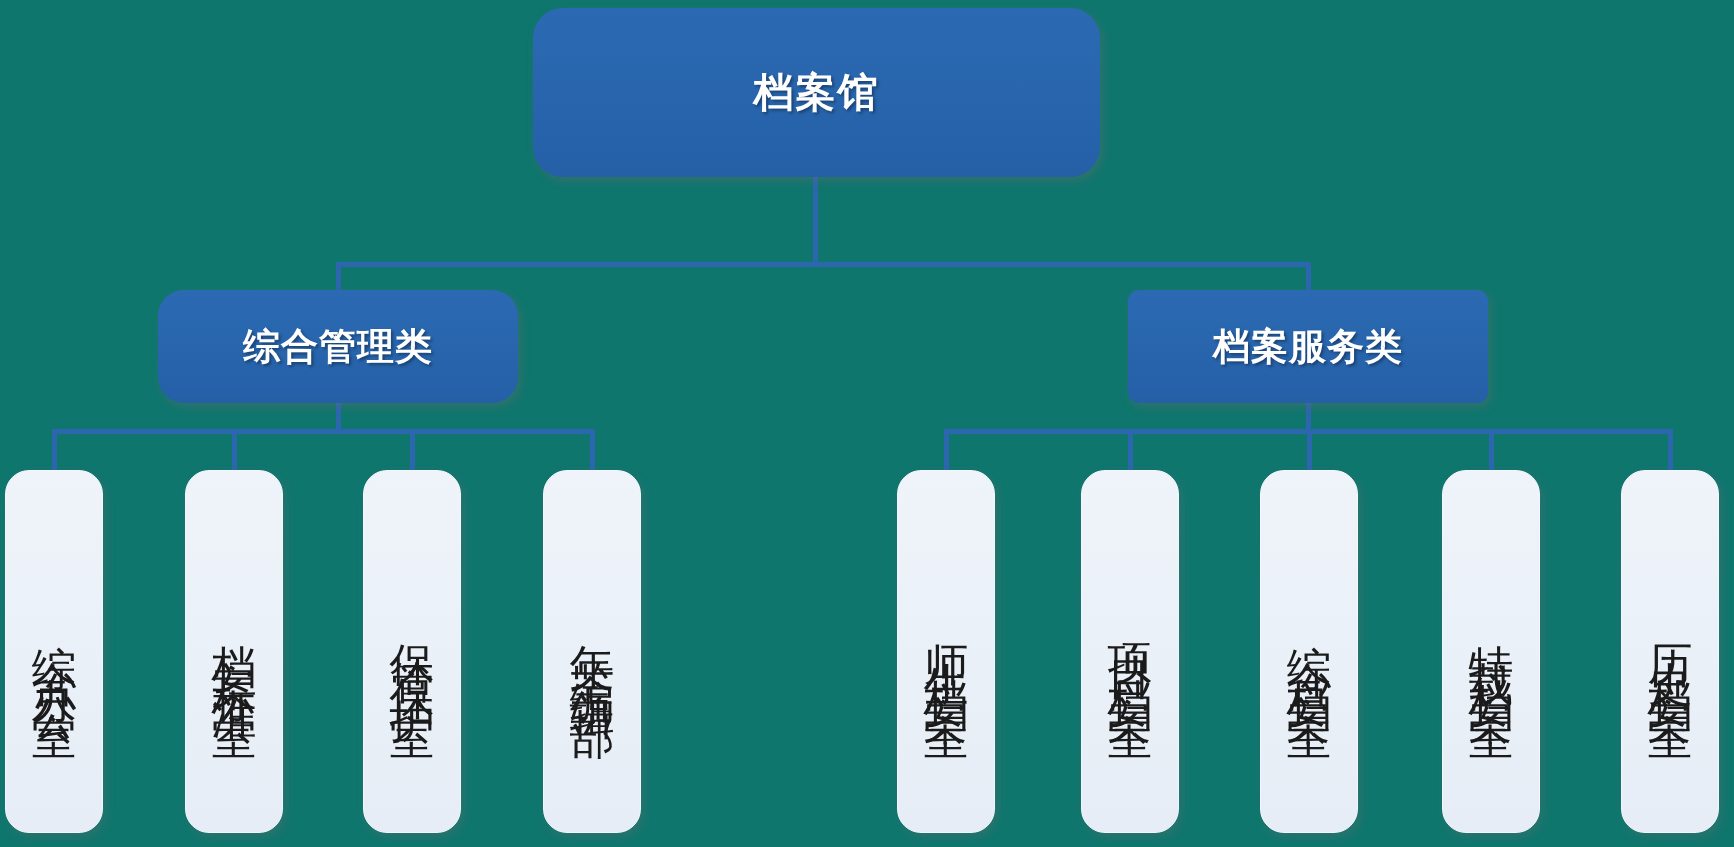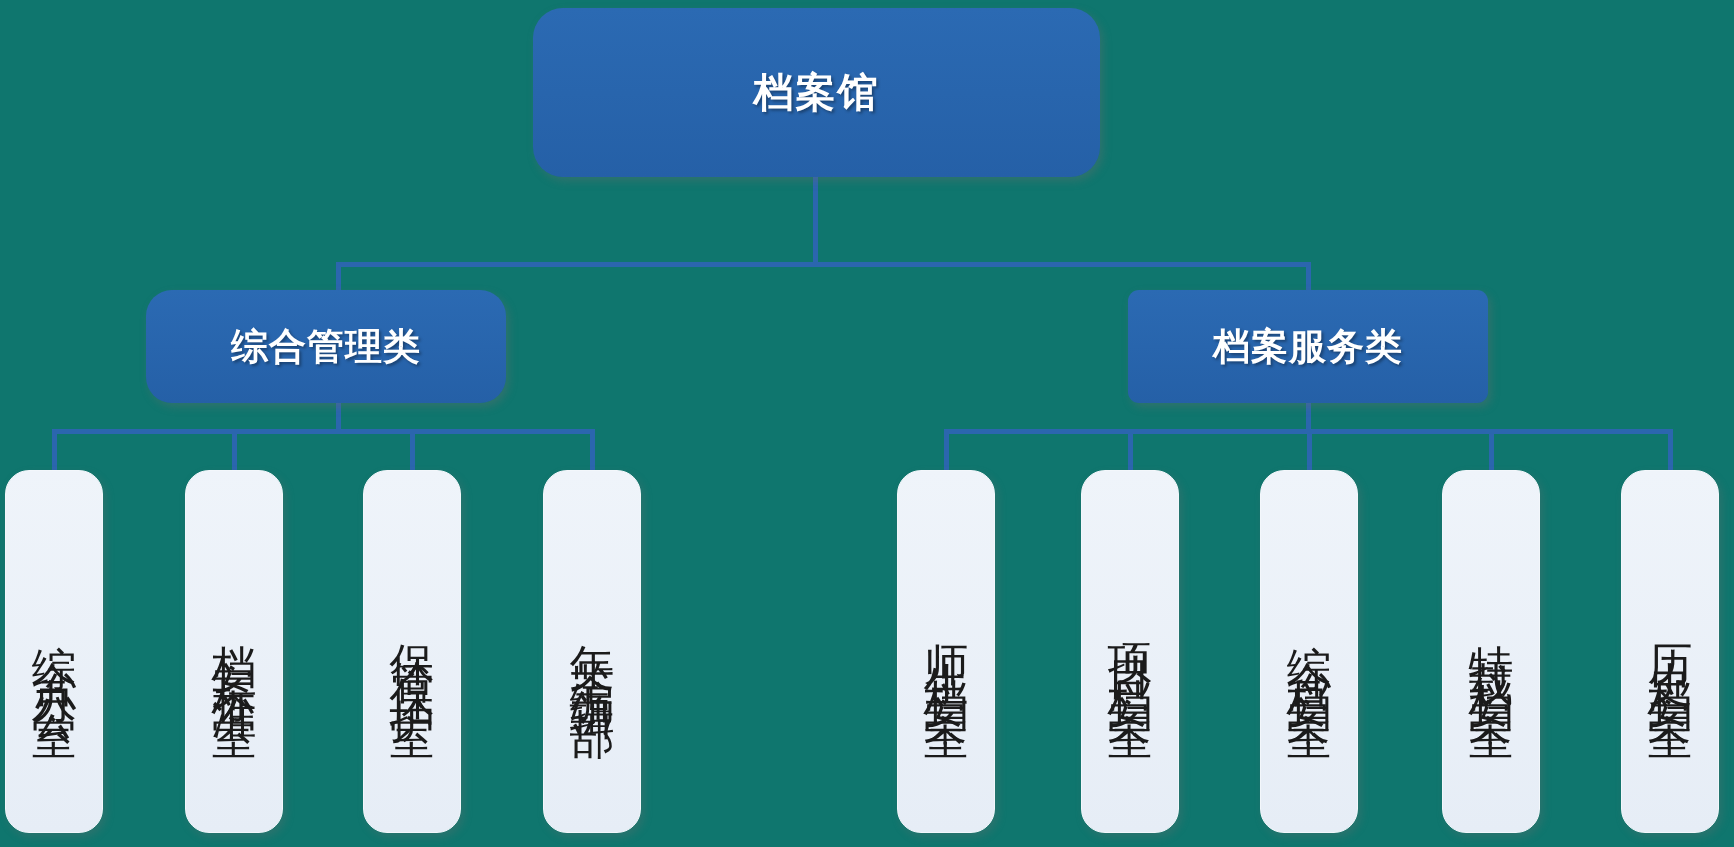--- a/index.html
+++ b/index.html
@@ -38,21 +38,21 @@
     font-size: 40px;
     letter-spacing: 2px;
   }
   .node-branch {
     top: 290px;
     width: 360px; height: 113px;
     border-radius: 26px;
     font-size: 37px;
     letter-spacing: 1px;
   }
-  .node-branch-0 { left: 146px; text-align: right; }
+  .node-branch-0 { left: 158px; text-align: right; }
   .node-branch-1 { left: 1128px; border-radius: 11px; }
   .node span { text-shadow: 2px 2px 3px rgba(0,0,0,0.35); }
   
   .leaf {
     position: absolute;
     top: 470px;
     width: 98px;
     height: 363px;
     background: linear-gradient(180deg, #EFF4FA 0%, #E6EDF6 100%);
     border: 1px solid #F3F7FB;

